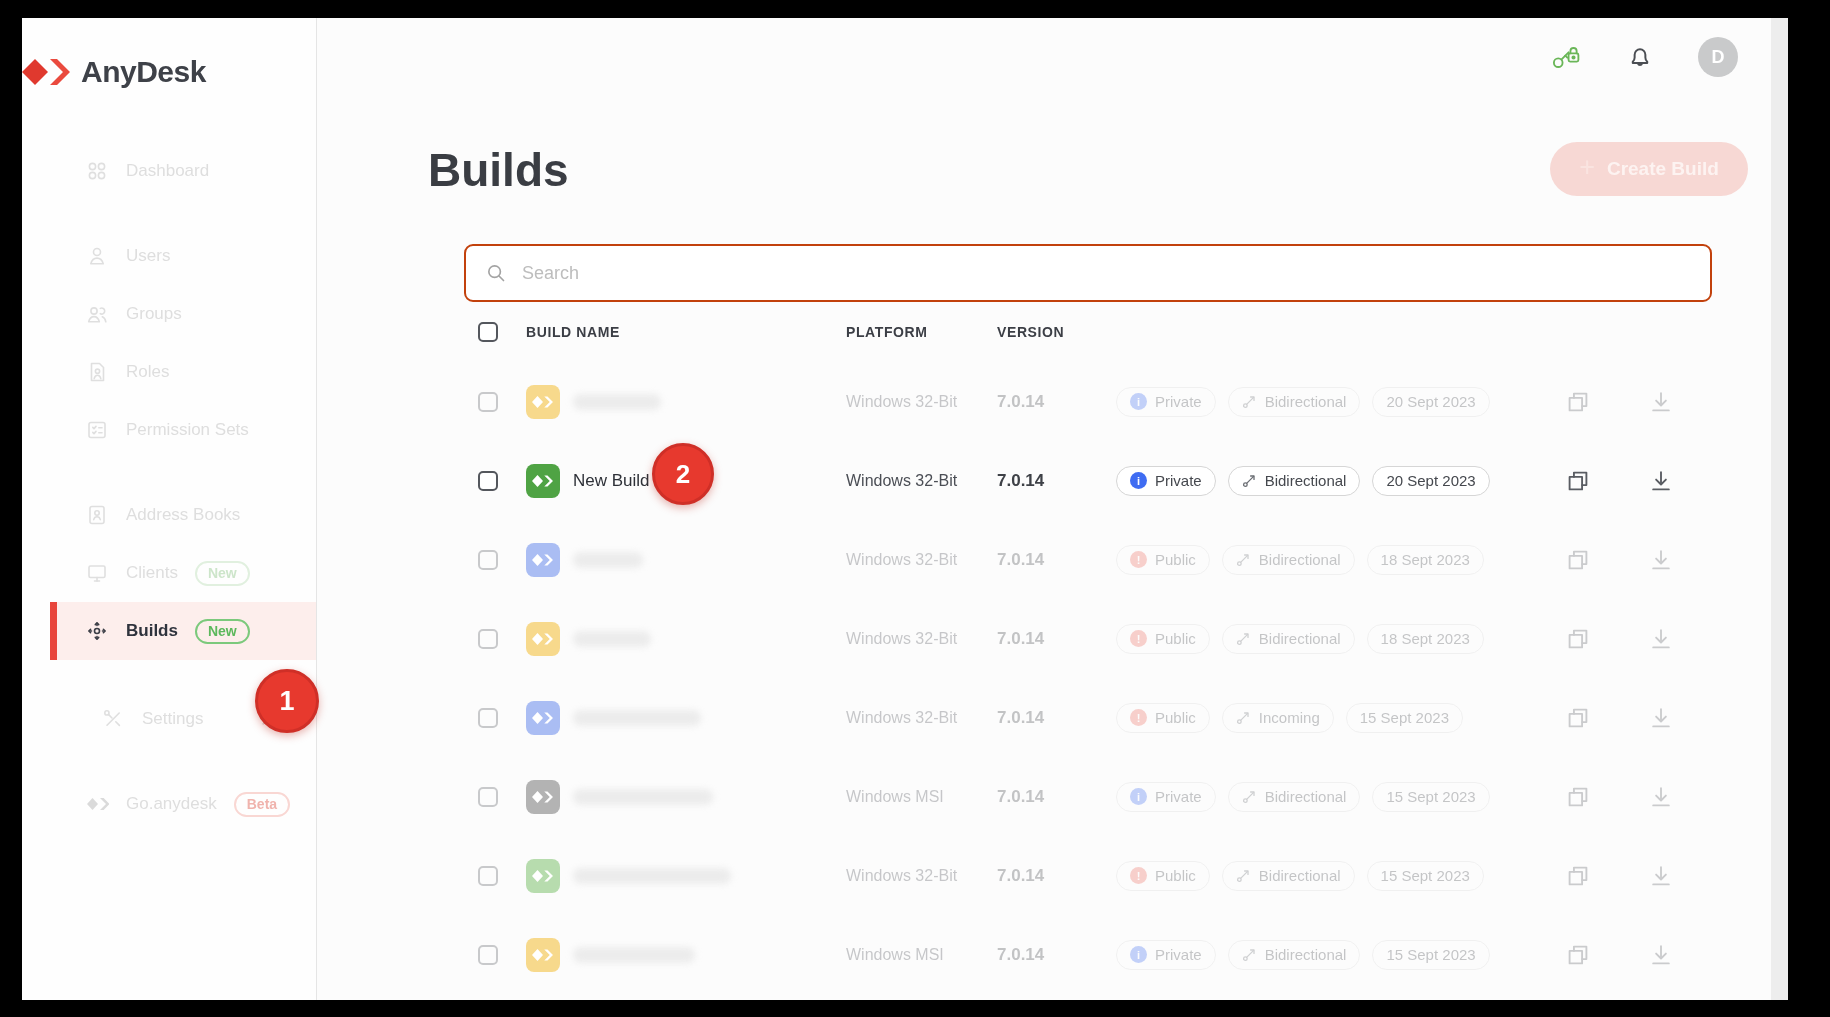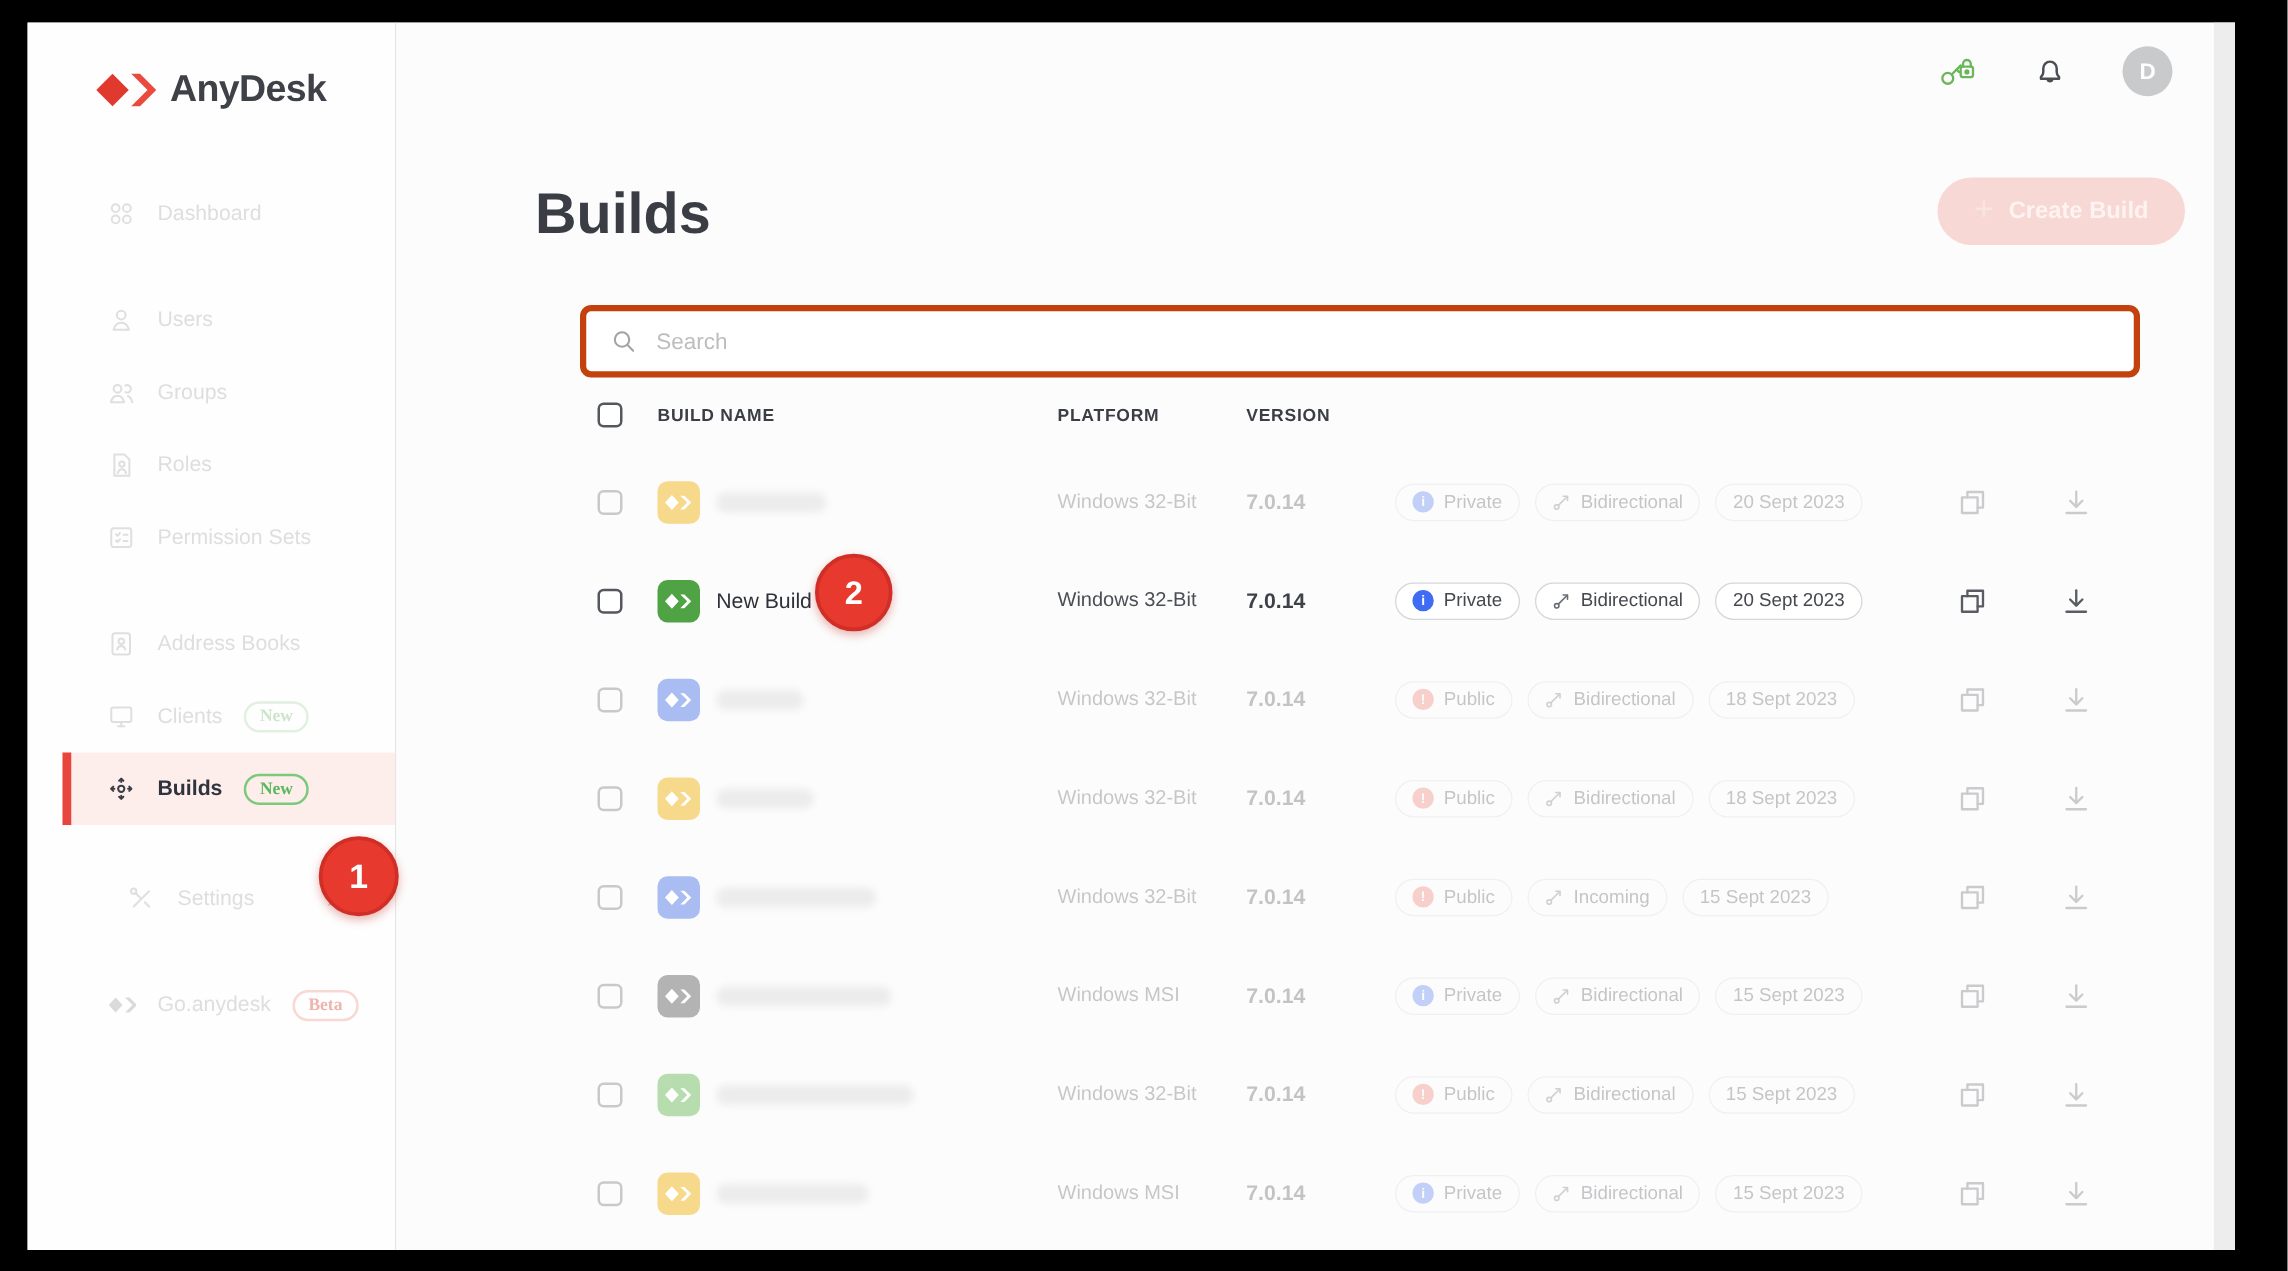--- a/index.html
+++ b/index.html
@@ -11,40 +11,40 @@
   .screen {
     position:absolute; left:22px; top:18px; width:1766px; height:982px;
     background:#fcfcfc; display:flex; overflow:hidden;
   }
 
   
   .sidebar {
     width:294px; flex:none; background:#fefefe;
     border-right:1px solid #e5e5e5; position:relative;
   }
-  .logo-row { height:108px; display:flex; align-items:center; justify-content:center; gap:9px; }
+  .logo-row { height:108px; display:flex; align-items:center; justify-content:flex-start; gap:9px; }
   .logo-text { font-size:30px; font-weight:700; color:#3e4148; letter-spacing:-0.5px; }
   .nav { margin-top:16px;padding-left:28px; }
   .nav-item {
     height:58px; display:flex; align-items:center; padding-left:35px; gap:17px;
     font-size:17px; color:#dedede; cursor:pointer; position:relative; user-select:none;
   }
   .nav-item.gap { margin-top:27px; }
   .nav-item.gap-lg { margin-top:30px;margin-left:16px; }
   .nav-item svg.nav-ic { width:24px; height:24px; flex:none; fill:none; stroke:#dfdfdf;
     stroke-width:1.6; stroke-linecap:round; stroke-linejoin:round; }
   .nav-item .nav-label { white-space:nowrap; }
   .nav-item.active { background:#fdeeec; color:#2f333d; font-weight:700; }
   .nav-item.active svg.nav-ic { stroke:#3a3d45; }
   .nav-item.active::before {
     content:""; position:absolute; left:0; top:0; bottom:0; width:7px; background:#e8453c;
   }
   .nav-pill {
     border:2px solid; border-radius:15px; padding:2px 11px;
-    font-size:14px; font-weight:600; line-height:17px;font-family:Liberation Serif, serif;
+    font-size:14px; font-weight:600; line-height:17px;
   }
   .pill-green       { border-color:#7cc97c; color:#5cb85c; }
   .pill-green-faded { border-color:#e1f0df; color:#cde5ca; }
   .pill-beta        { border-color:#f9d7d3; color:#f0b3ad; }
   .nav-chevron { margin-left:auto; margin-right:42px; width:18px; height:18px;
     fill:none; stroke:#d8d8d8; stroke-width:2; stroke-linecap:round; stroke-linejoin:round; }
 
   
   .ann {
     position:absolute; border-radius:50%; background:#e7392e; border:3px solid #cf2f27;
@@ -72,21 +72,21 @@
   .create-btn {
     position:absolute; left:1233px; top:124px; width:198px; height:54px; border:none; cursor:pointer;
     border-radius:28px; background:#f7d8d4; color:#fdf3f1; font-size:19px; font-weight:600;
     display:flex; align-items:center; justify-content:center; gap:12px;
     font-family:"Liberation Sans", sans-serif;
   }
   .create-btn .plus { font-size:27px; font-weight:400; color:#fae4e0; margin-top:-3px; }
 
   .search-box {
     position:absolute; left:147px; top:226px; width:1248px; height:58px; box-sizing:border-box;
-    border:5px solid #c2410c; border-radius:9px; background:#fff;
+    border:2px solid #c2410c; border-radius:9px; background:#fff;
     display:flex; align-items:center; padding:0 19px; gap:13px;justify-content:flex-end;
   }
   .search-box input {
     border:none; outline:none; flex:1; font-size:18px; color:#555;
     font-family:"Liberation Sans", sans-serif; background:transparent;
   }
   .search-box input::placeholder { color:#bdbdbd; }
 
   
   .thead {

